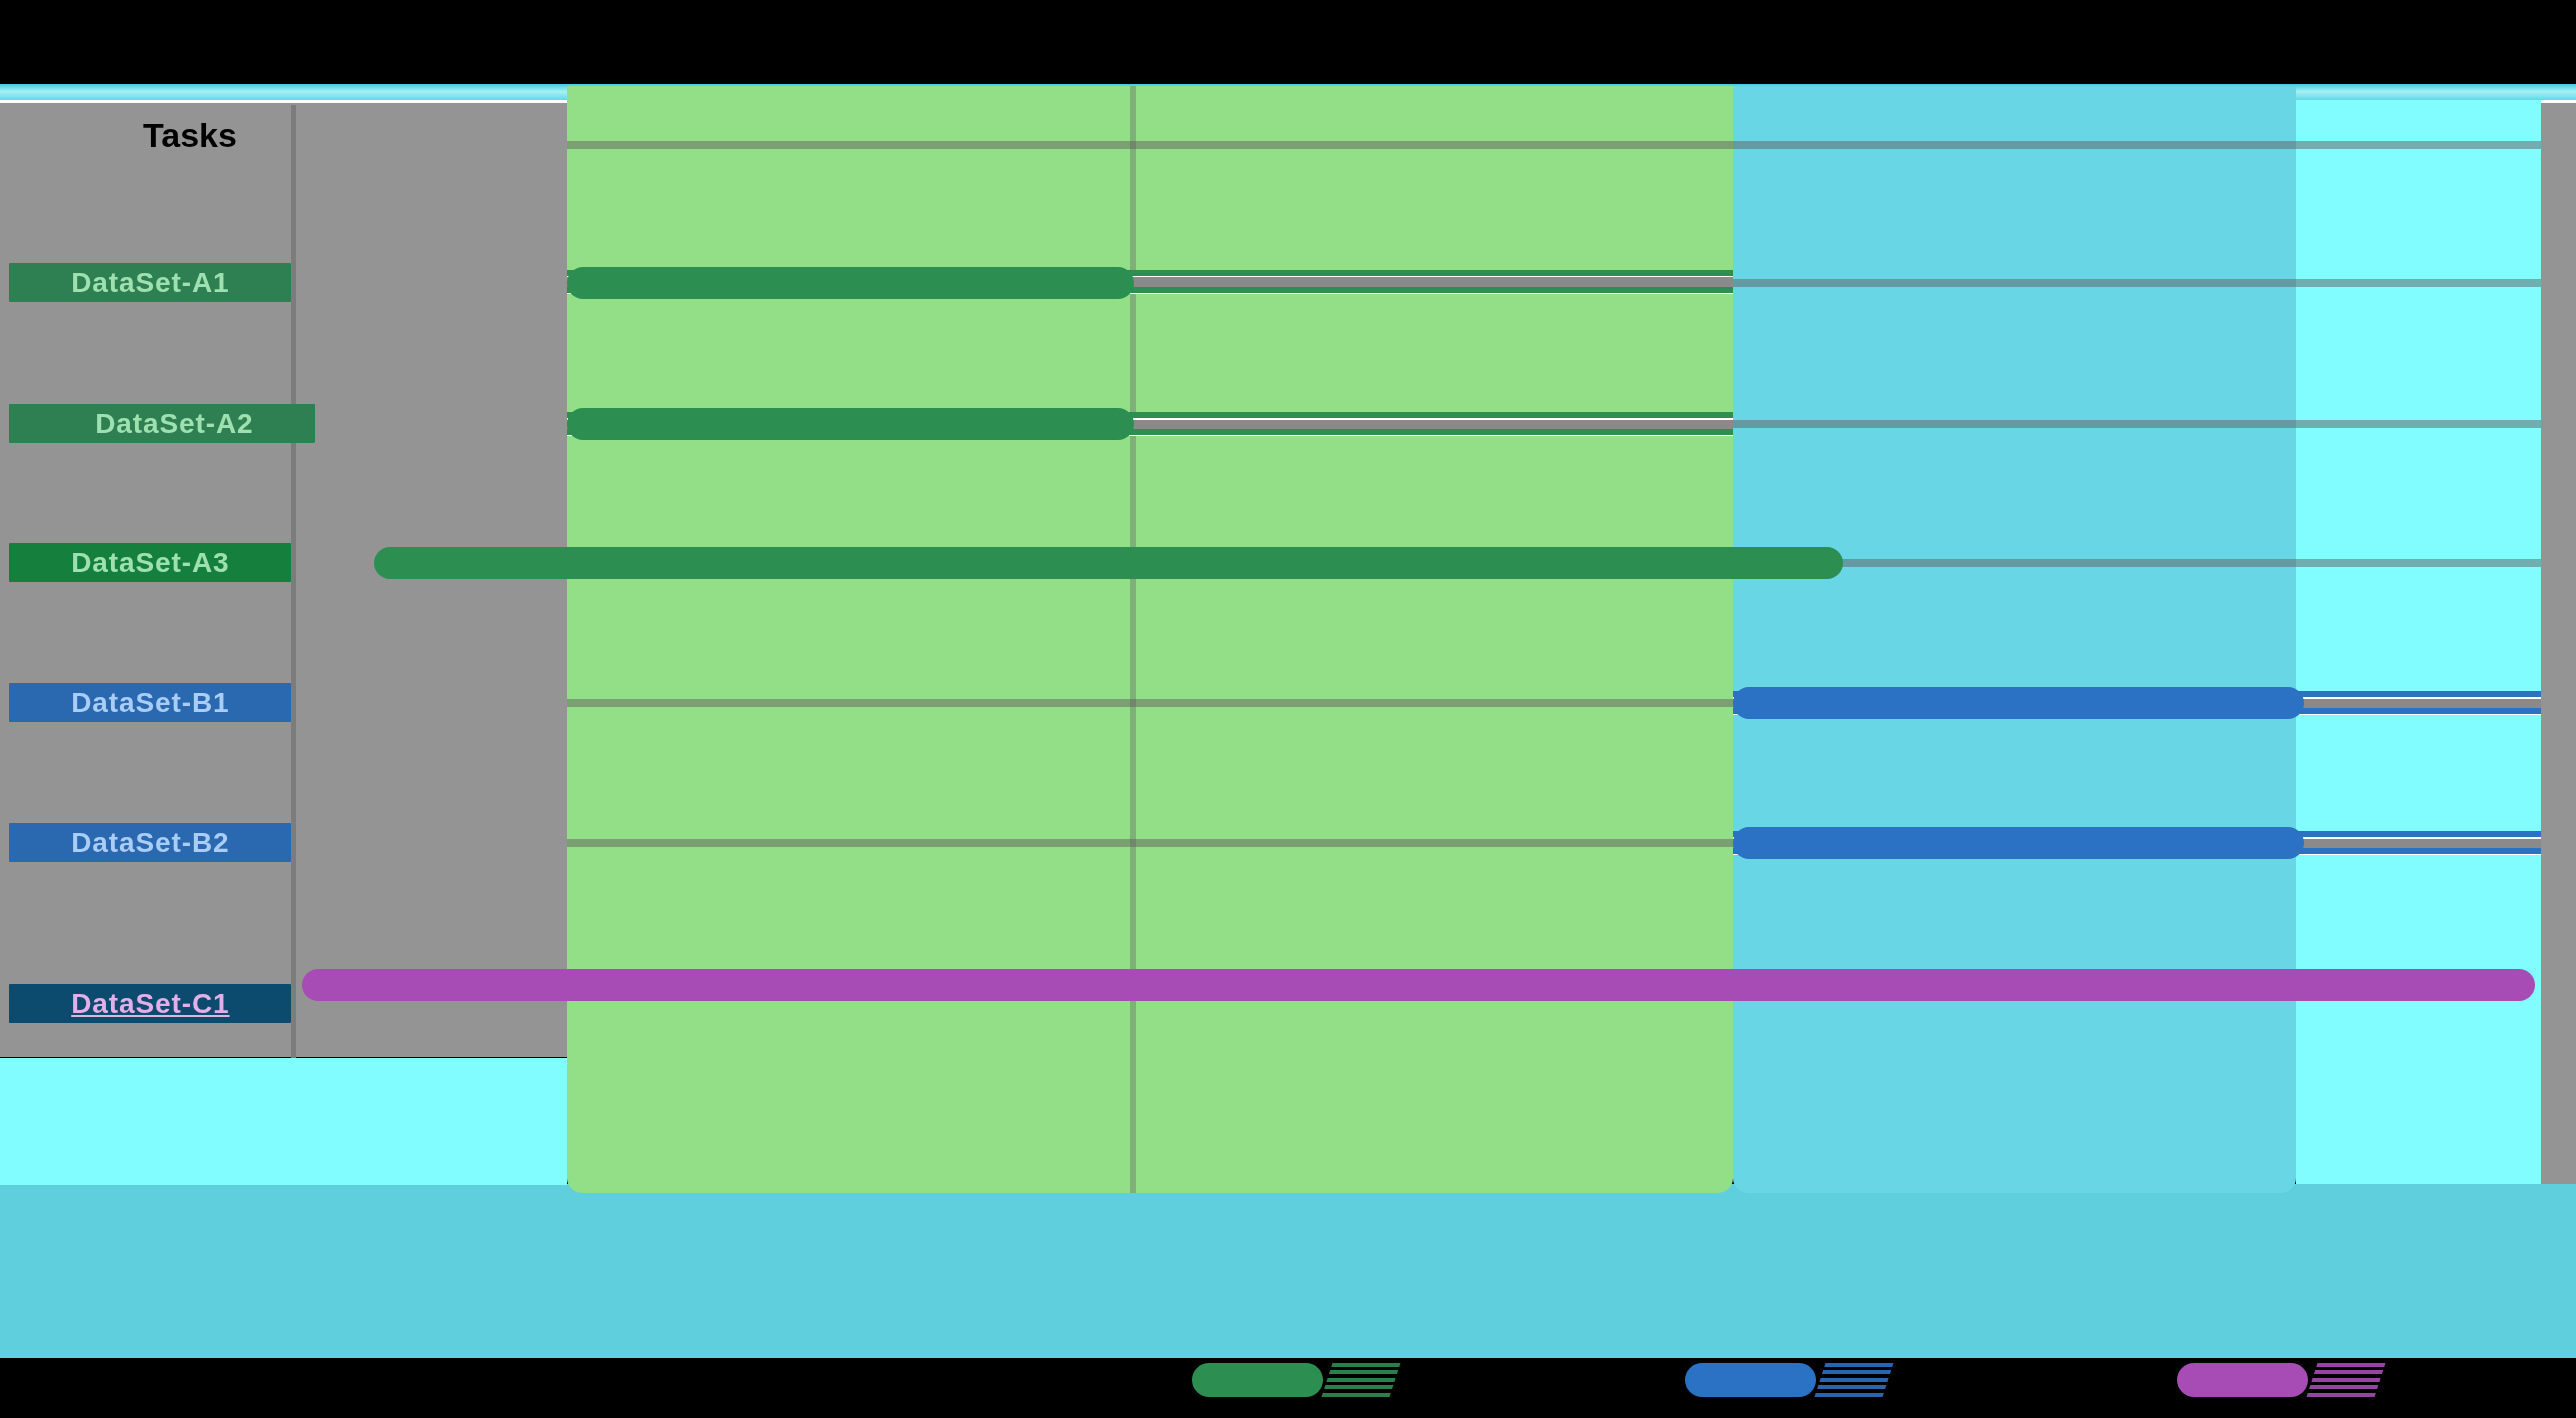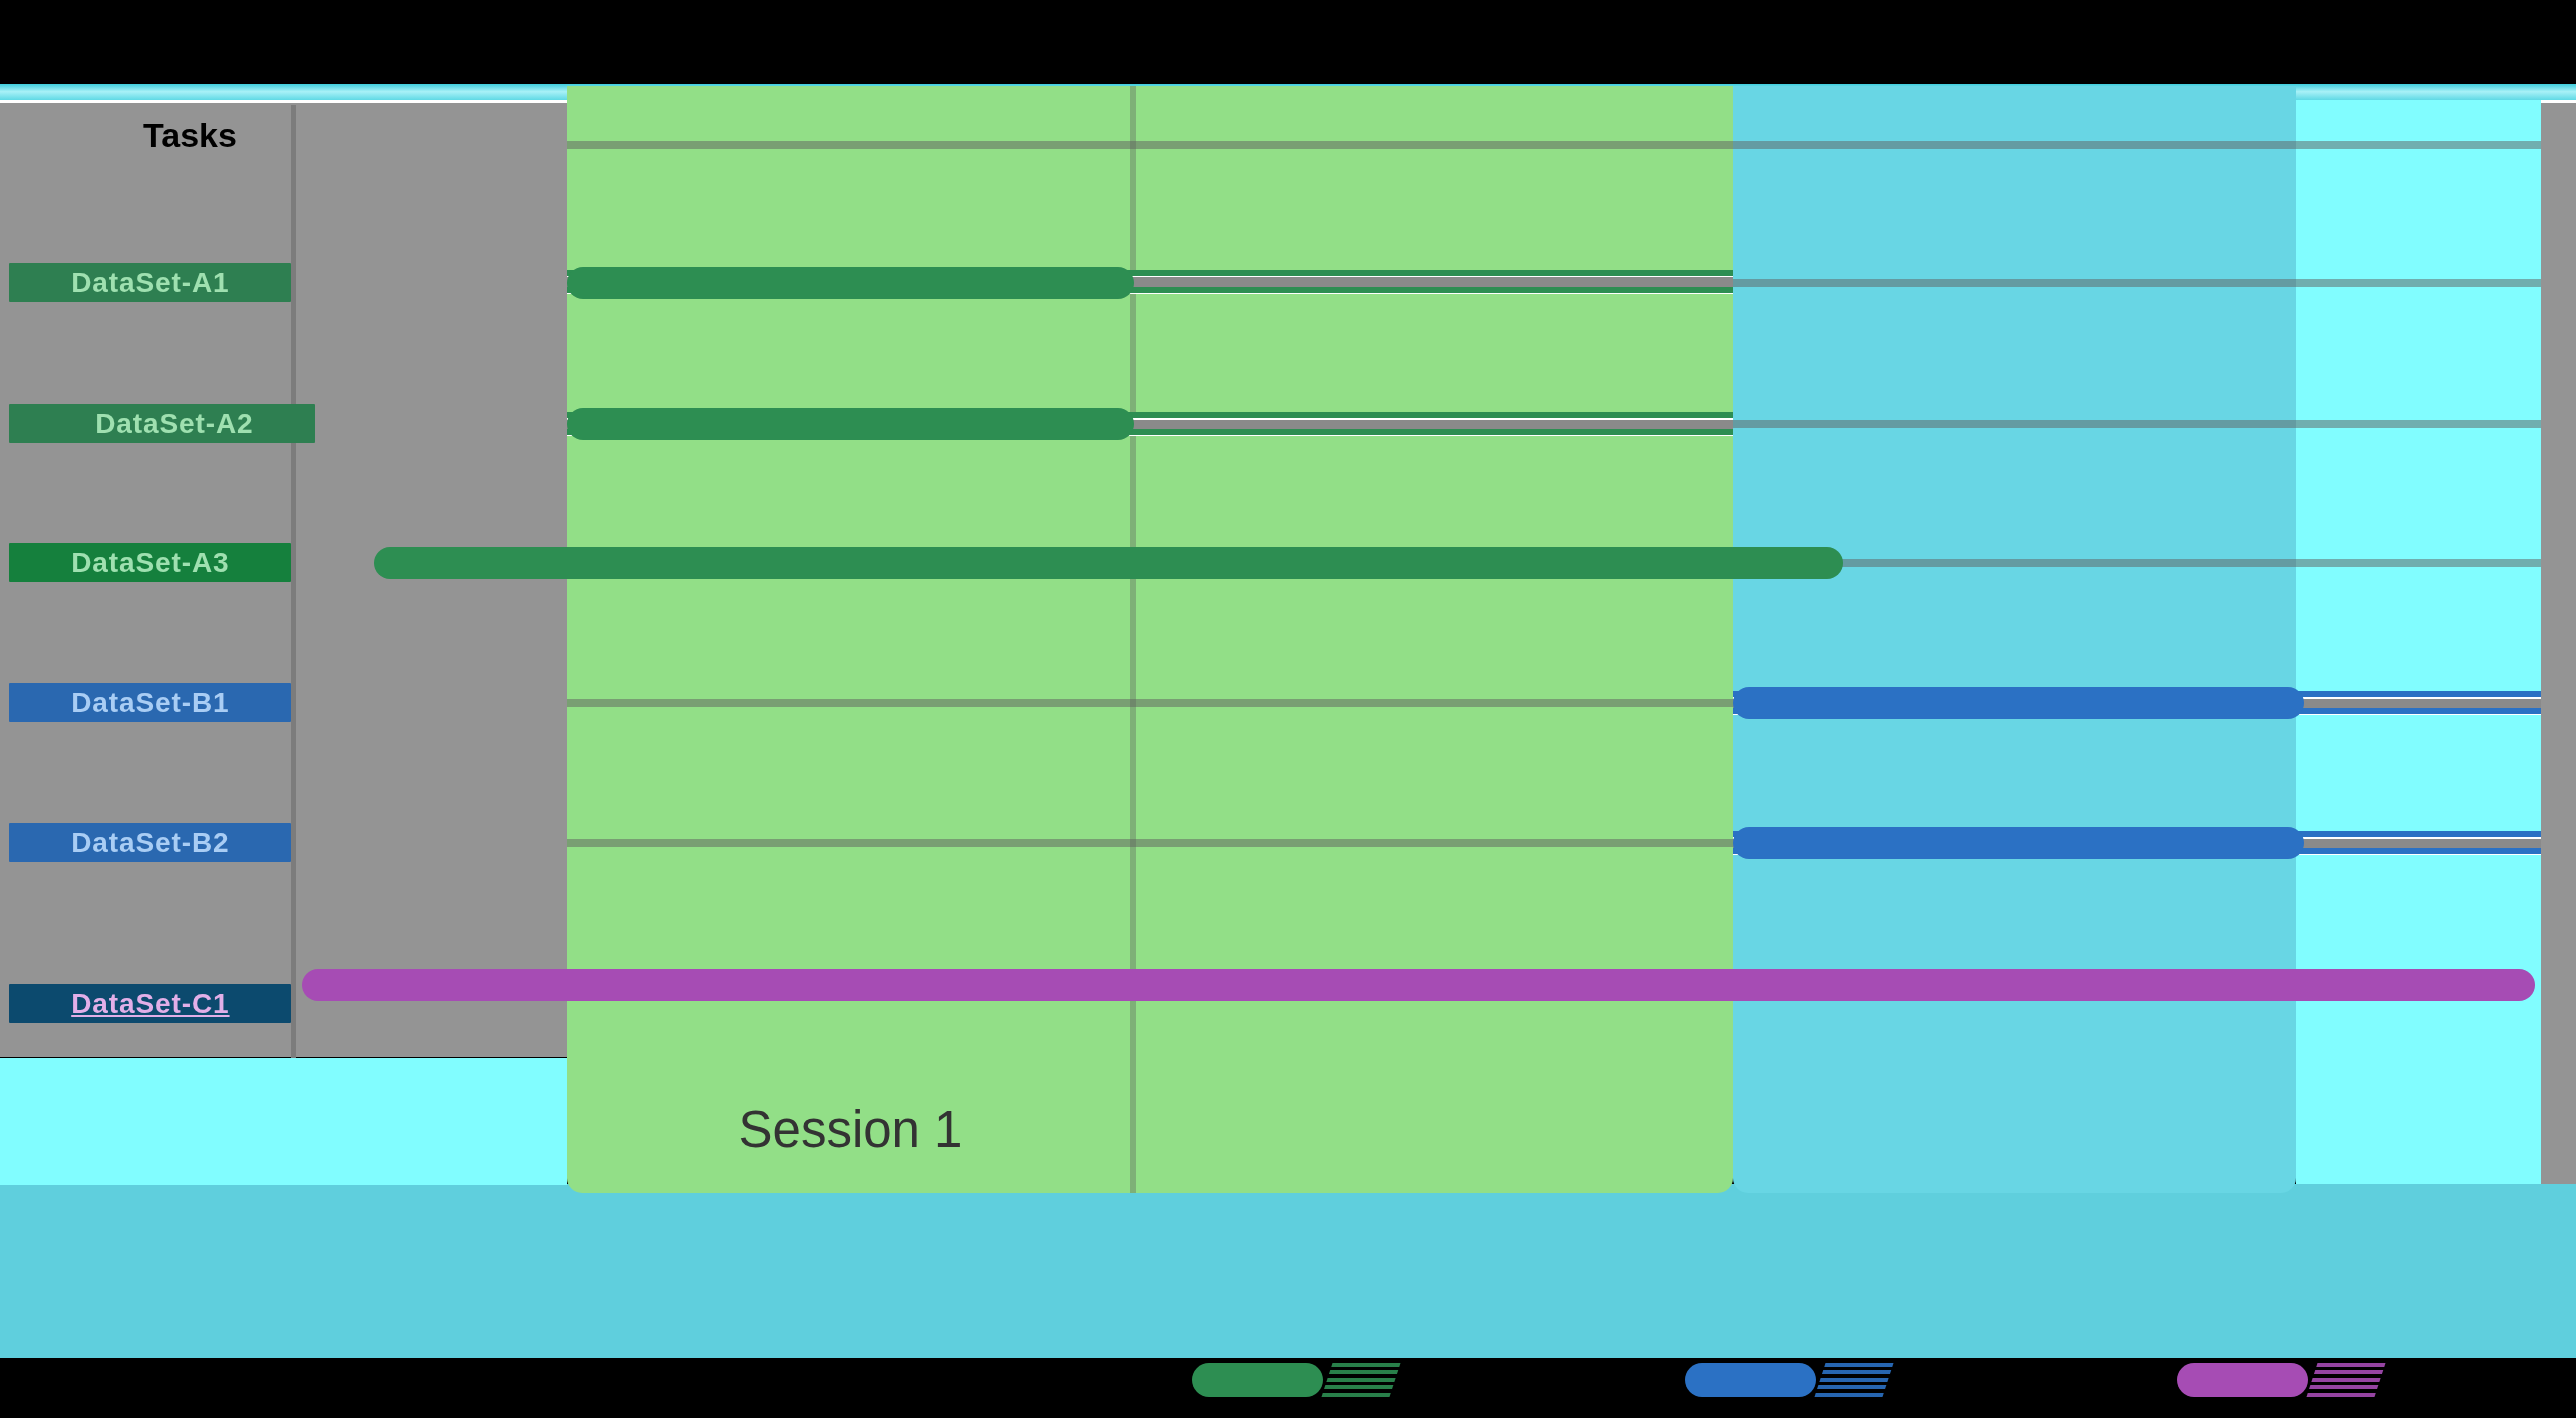--- a/index.html
+++ b/index.html
@@ -72,21 +72,20 @@
       <div class="bar" style="left: 1733px; width: 571px; top: 687px; background: rgb(43, 113, 196);"></div>
       <div class="chip" style="top: 683px; background: rgb(42, 104, 176); color: rgb(169, 205, 244);">DataSet-B1</div>
       <div class="gridline" style="left: 567px; width: 1166px; top: 839px;"></div>
       <div class="track" style="left: 1733px; width: 808px; top: 831px; background: linear-gradient(rgb(43, 113, 196) 0px, rgb(43, 113, 196) 5.6px, rgb(255, 255, 255) 5.6px, rgb(255, 255, 255) 7.5px, rgb(138, 138, 138) 7.5px, rgb(138, 138, 138) 17px, rgb(43, 113, 196) 17px, rgb(43, 113, 196) 22.5px, rgb(255, 255, 255) 22.5px, rgb(255, 255, 255) 24.4px);"></div>
       <div class="bar" style="left: 1733px; width: 571px; top: 827px; background: rgb(43, 113, 196);"></div>
       <div class="chip" style="top: 823px; background: rgb(42, 104, 176); color: rgb(169, 205, 244);">DataSet-B2</div>
       <div class="bar" style="left: 302px; width: 2233px; top: 969px; background: rgb(166, 76, 180);"></div>
       <div class="chip" style="top: 984px; background: #0c4a6e; color: rgb(226, 175, 232); text-decoration: underline;">DataSet-C1</div>
     </div>
 
-  <div class="abs session-label" id="session1-label">Session 1</div>
 
   <div id="legend-layer">
       <div class="legend-item" style="left: 1192px;">
         <div class="legend-pill" style="background: rgb(45, 142, 82);"></div>
         <div class="legend-stripes" style="background: repeating-linear-gradient(rgb(45, 142, 82) 0px, rgb(45, 142, 82) 3.8px, transparent 3.8px, transparent 7.5px);"></div>
       </div>
       <div class="legend-item" style="left: 1685px;">
         <div class="legend-pill" style="background: rgb(43, 113, 196);"></div>
         <div class="legend-stripes" style="background: repeating-linear-gradient(rgb(43, 113, 196) 0px, rgb(43, 113, 196) 3.8px, transparent 3.8px, transparent 7.5px);"></div>
       </div>

